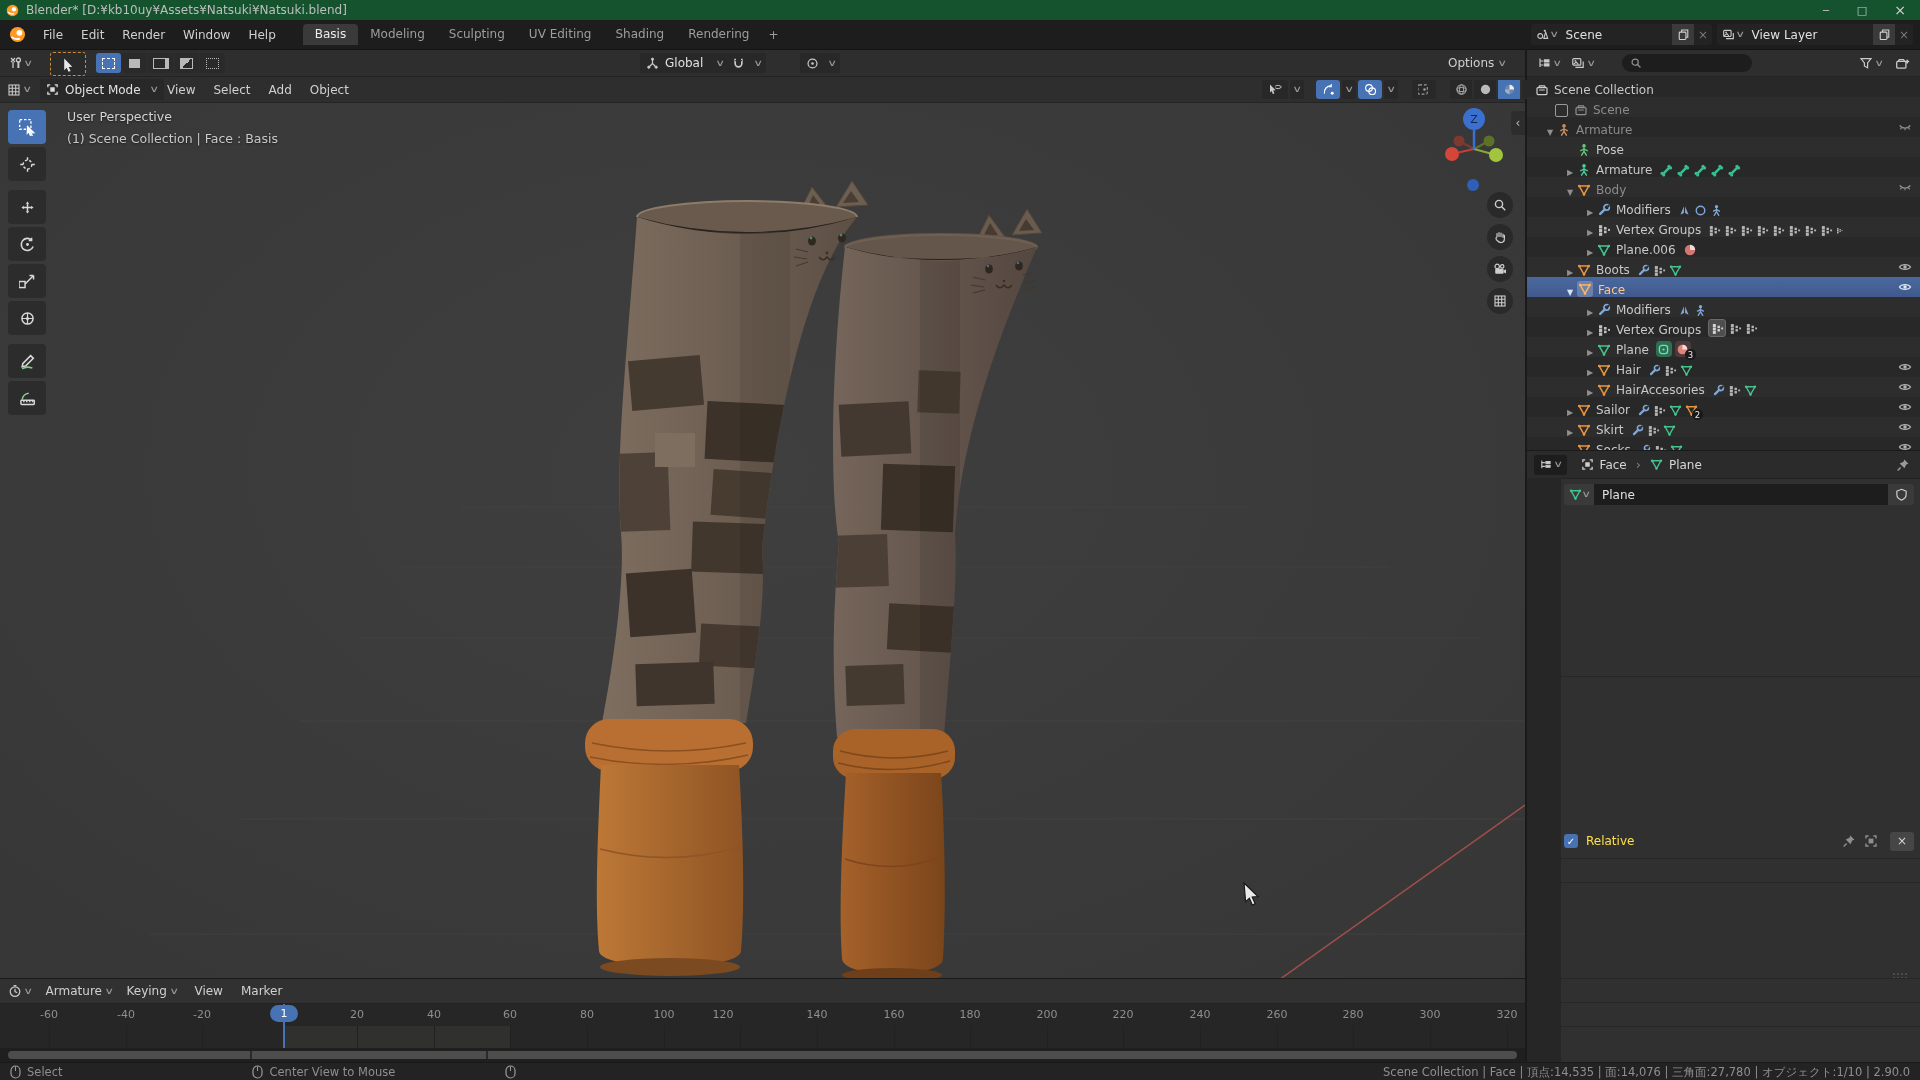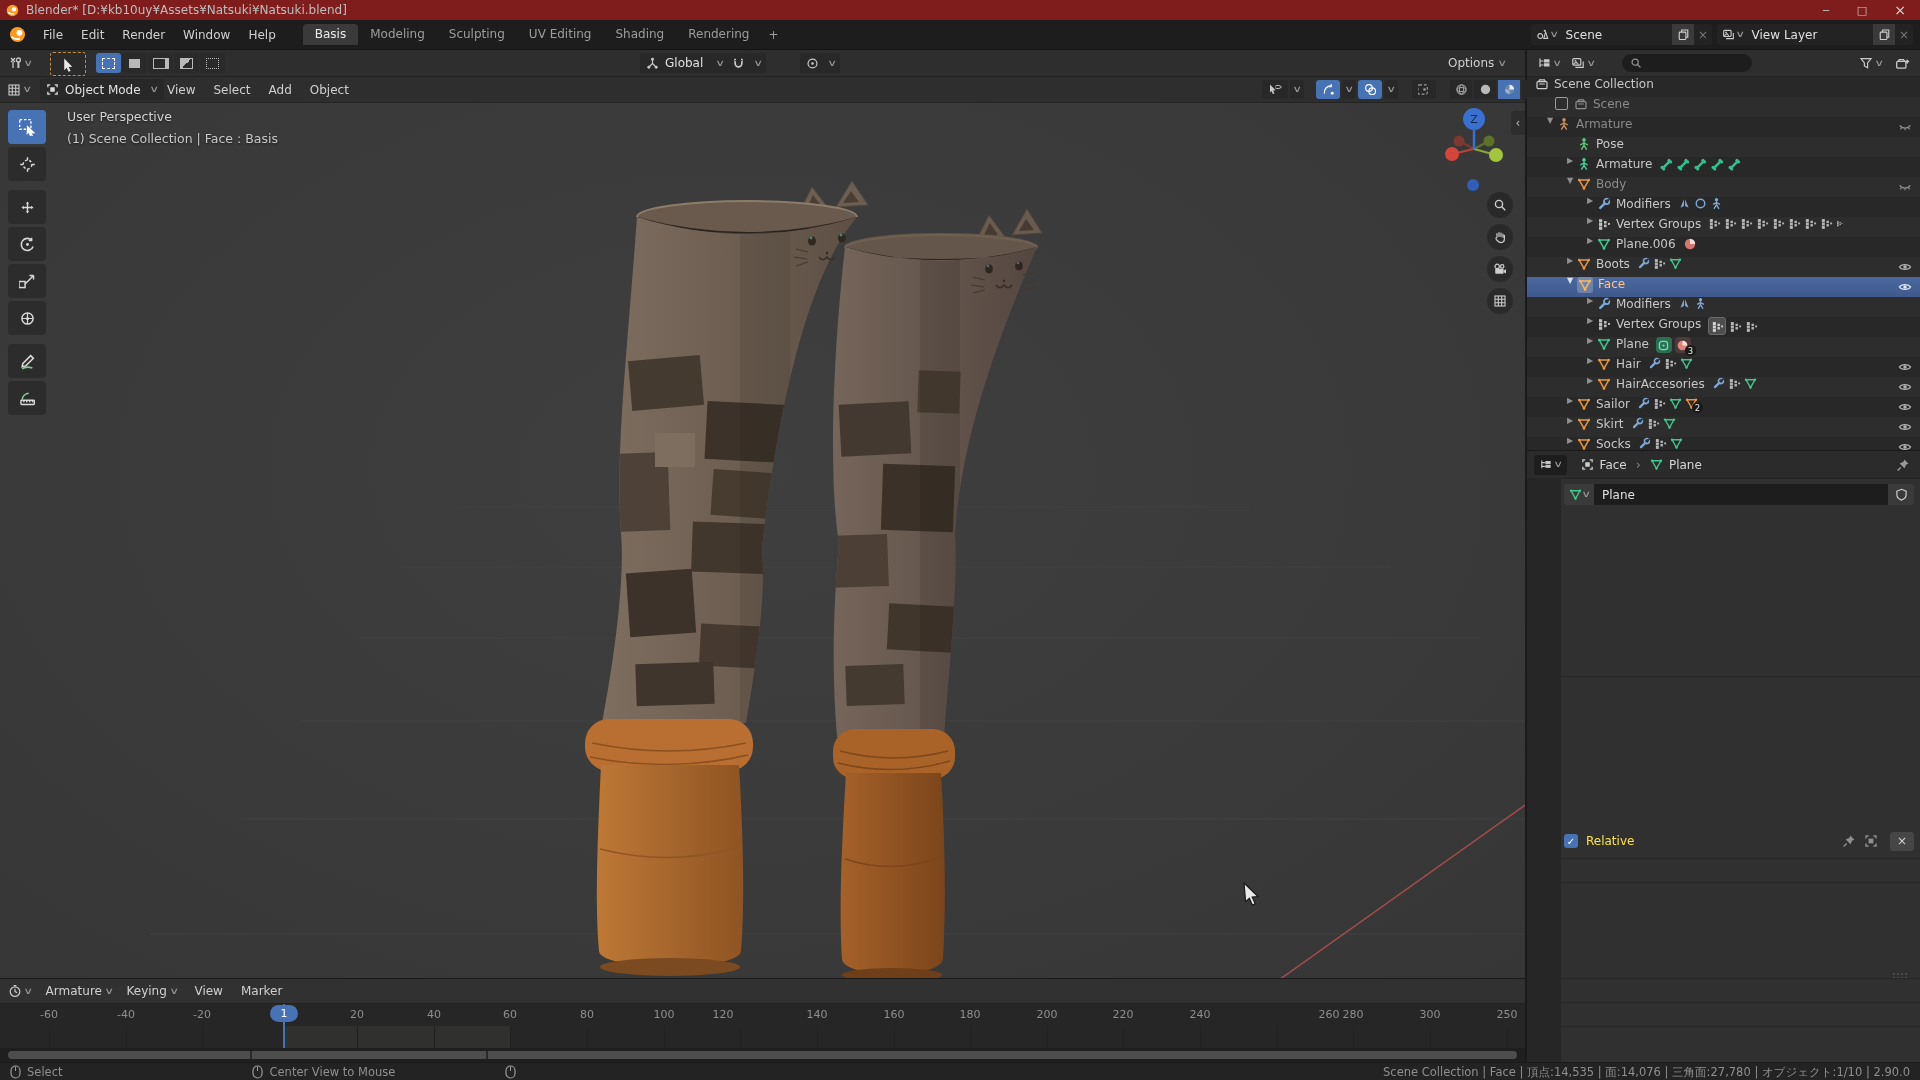--- a/index.html
+++ b/index.html
@@ -7,21 +7,21 @@
   .abs{position:absolute}
   .row{display:flex;align-items:center}
   .btn{display:inline-flex;align-items:center;justify-content:center;background:#3f3f3f;border-radius:3px;color:#d5d5d5}
   .fld{background:#1d1d1d;border-radius:3px;display:flex;align-items:center;color:#e0e0e0}
   .chev{font-size:9px;color:#999;transform:scaleX(1.5);line-height:1;display:inline-block}
   .exp{width:14px;font-size:8px;color:#8f8f8f;text-align:center;flex:none;line-height:1}
   svg.i{display:block;flex:none}
   .menu{padding:0 9px;color:#d0d0d0;cursor:default}
   .tab{padding:3px 12px 4px;color:#9d9d9d;border-radius:4px 4px 0 0}
   .tab.on{background:#3a3a3a;color:#ececec}
-  .orow{position:absolute;left:0;right:0;height:20px;display:flex;align-items:flex-start;color:#c8c8c8}
+  .orow{position:absolute;left:0;right:0;height:20px;display:flex;align-items:flex-end;color:#c8c8c8}
   .orow .lbl{margin-left:5px;white-space:nowrap}
   .dim{color:#8b8b8b}
   .x{margin-left:7px;display:flex;gap:3px;align-items:center}
   .eye{position:absolute;right:8px;top:3px}
   .grip{position:absolute;right:12px;opacity:.85}
   .cb{width:14px;height:14px;border-radius:3px;background:#c6cbd2;color:#2b2b2b;font-size:10px;display:flex;align-items:center;justify-content:center;font-weight:bold;flex:none}
   .tick{position:absolute;width:34px;text-align:center;font-size:11px;color:#8f8f8f;top:1008px}
   .vline{position:absolute;top:1026px;height:22px;width:1px;background:#212121}
   .navb{position:absolute;width:26px;height:26px;border-radius:50%;background:rgba(36,36,36,.72);display:flex;align-items:center;justify-content:center}
 </style>
@@ -294,21 +294,21 @@
         <path d="M7.2,3.2 C9,1.8 12,2.2 13.4,4 C12,5.8 9,6.2 7.2,4.8" fill="none" stroke="currentColor" stroke-width="1"></path>
       </symbol>
 <symbol id="s-boxsel" viewBox="0 0 16 16" fill="none" stroke="currentColor">
         <rect x="1.5" y="1.5" width="10" height="8.5" stroke-dasharray="2.2 1.6" stroke-width="1.2"></rect>
         <path d="M8,7 L14,13 L11.4,13.2 L12.8,16 " stroke-width="1.2"></path>
         <path d="M8,7 L13.6,12.6 L10.9,12.8 L12.2,15.6 L10.6,16 L9.4,13.2 L7.6,15 Z" fill="currentColor" stroke="none"></path>
       </symbol>
 </defs>
   </svg>
 
-<div class="abs row" style="left:0;top:0;width:1920px;height:20px;background:#7f1d1d">
+<div class="abs row" style="left:0;top:0;width:1920px;height:20px;background:#14532d">
   <svg class="i" style="width:13px;height:13px;margin:0 7px 0 6px">
       <use href="#s-blender"></use>
     </svg>
   <span style="color:#bdbdbd;font-size:12px">Blender* [D:¥kb10uy¥Assets¥Natsuki¥Natsuki.blend]</span>
   <span style="flex:1"></span>
   <span class="row" style="width:36px;height:20px;justify-content:center;color:#c9c9c9;font-size:10px">─</span>
   <span class="row" style="width:36px;height:20px;justify-content:center;color:#c9c9c9;font-size:11px">□</span>
   <span class="row" style="width:40px;height:20px;justify-content:center;color:#d5d5d5;font-size:14px">×</span>
 </div>
 
@@ -1220,24 +1220,24 @@
 <span class="tick" style="left:493px">60</span>
 <span class="tick" style="left:570px">80</span>
 <span class="tick" style="left:647px">100</span>
 <span class="tick" style="left:706px">120</span>
 <span class="tick" style="left:800px">140</span>
 <span class="tick" style="left:877px">160</span>
 <span class="tick" style="left:953px">180</span>
 <span class="tick" style="left:1030px">200</span>
 <span class="tick" style="left:1106px">220</span>
 <span class="tick" style="left:1183px">240</span>
-<span class="tick" style="left:1312px">260</span>
+<span class="tick" style="left:1260px">260</span>
 <span class="tick" style="left:1336px">280</span>
 <span class="tick" style="left:1413px">300</span>
-<span class="tick" style="left:1490px">250</span>
+<span class="tick" style="left:1490px">320</span>
 
 <span class="vline" style="left:49px"></span>
 <span class="vline" style="left:126px"></span>
 <span class="vline" style="left:202px"></span>
 <span class="vline" style="left:357px"></span>
 <span class="vline" style="left:434px"></span>
 <span class="vline" style="left:510px"></span>
 <span class="vline" style="left:587px"></span>
 <span class="vline" style="left:664px"></span>
 <span class="vline" style="left:740px"></span>

